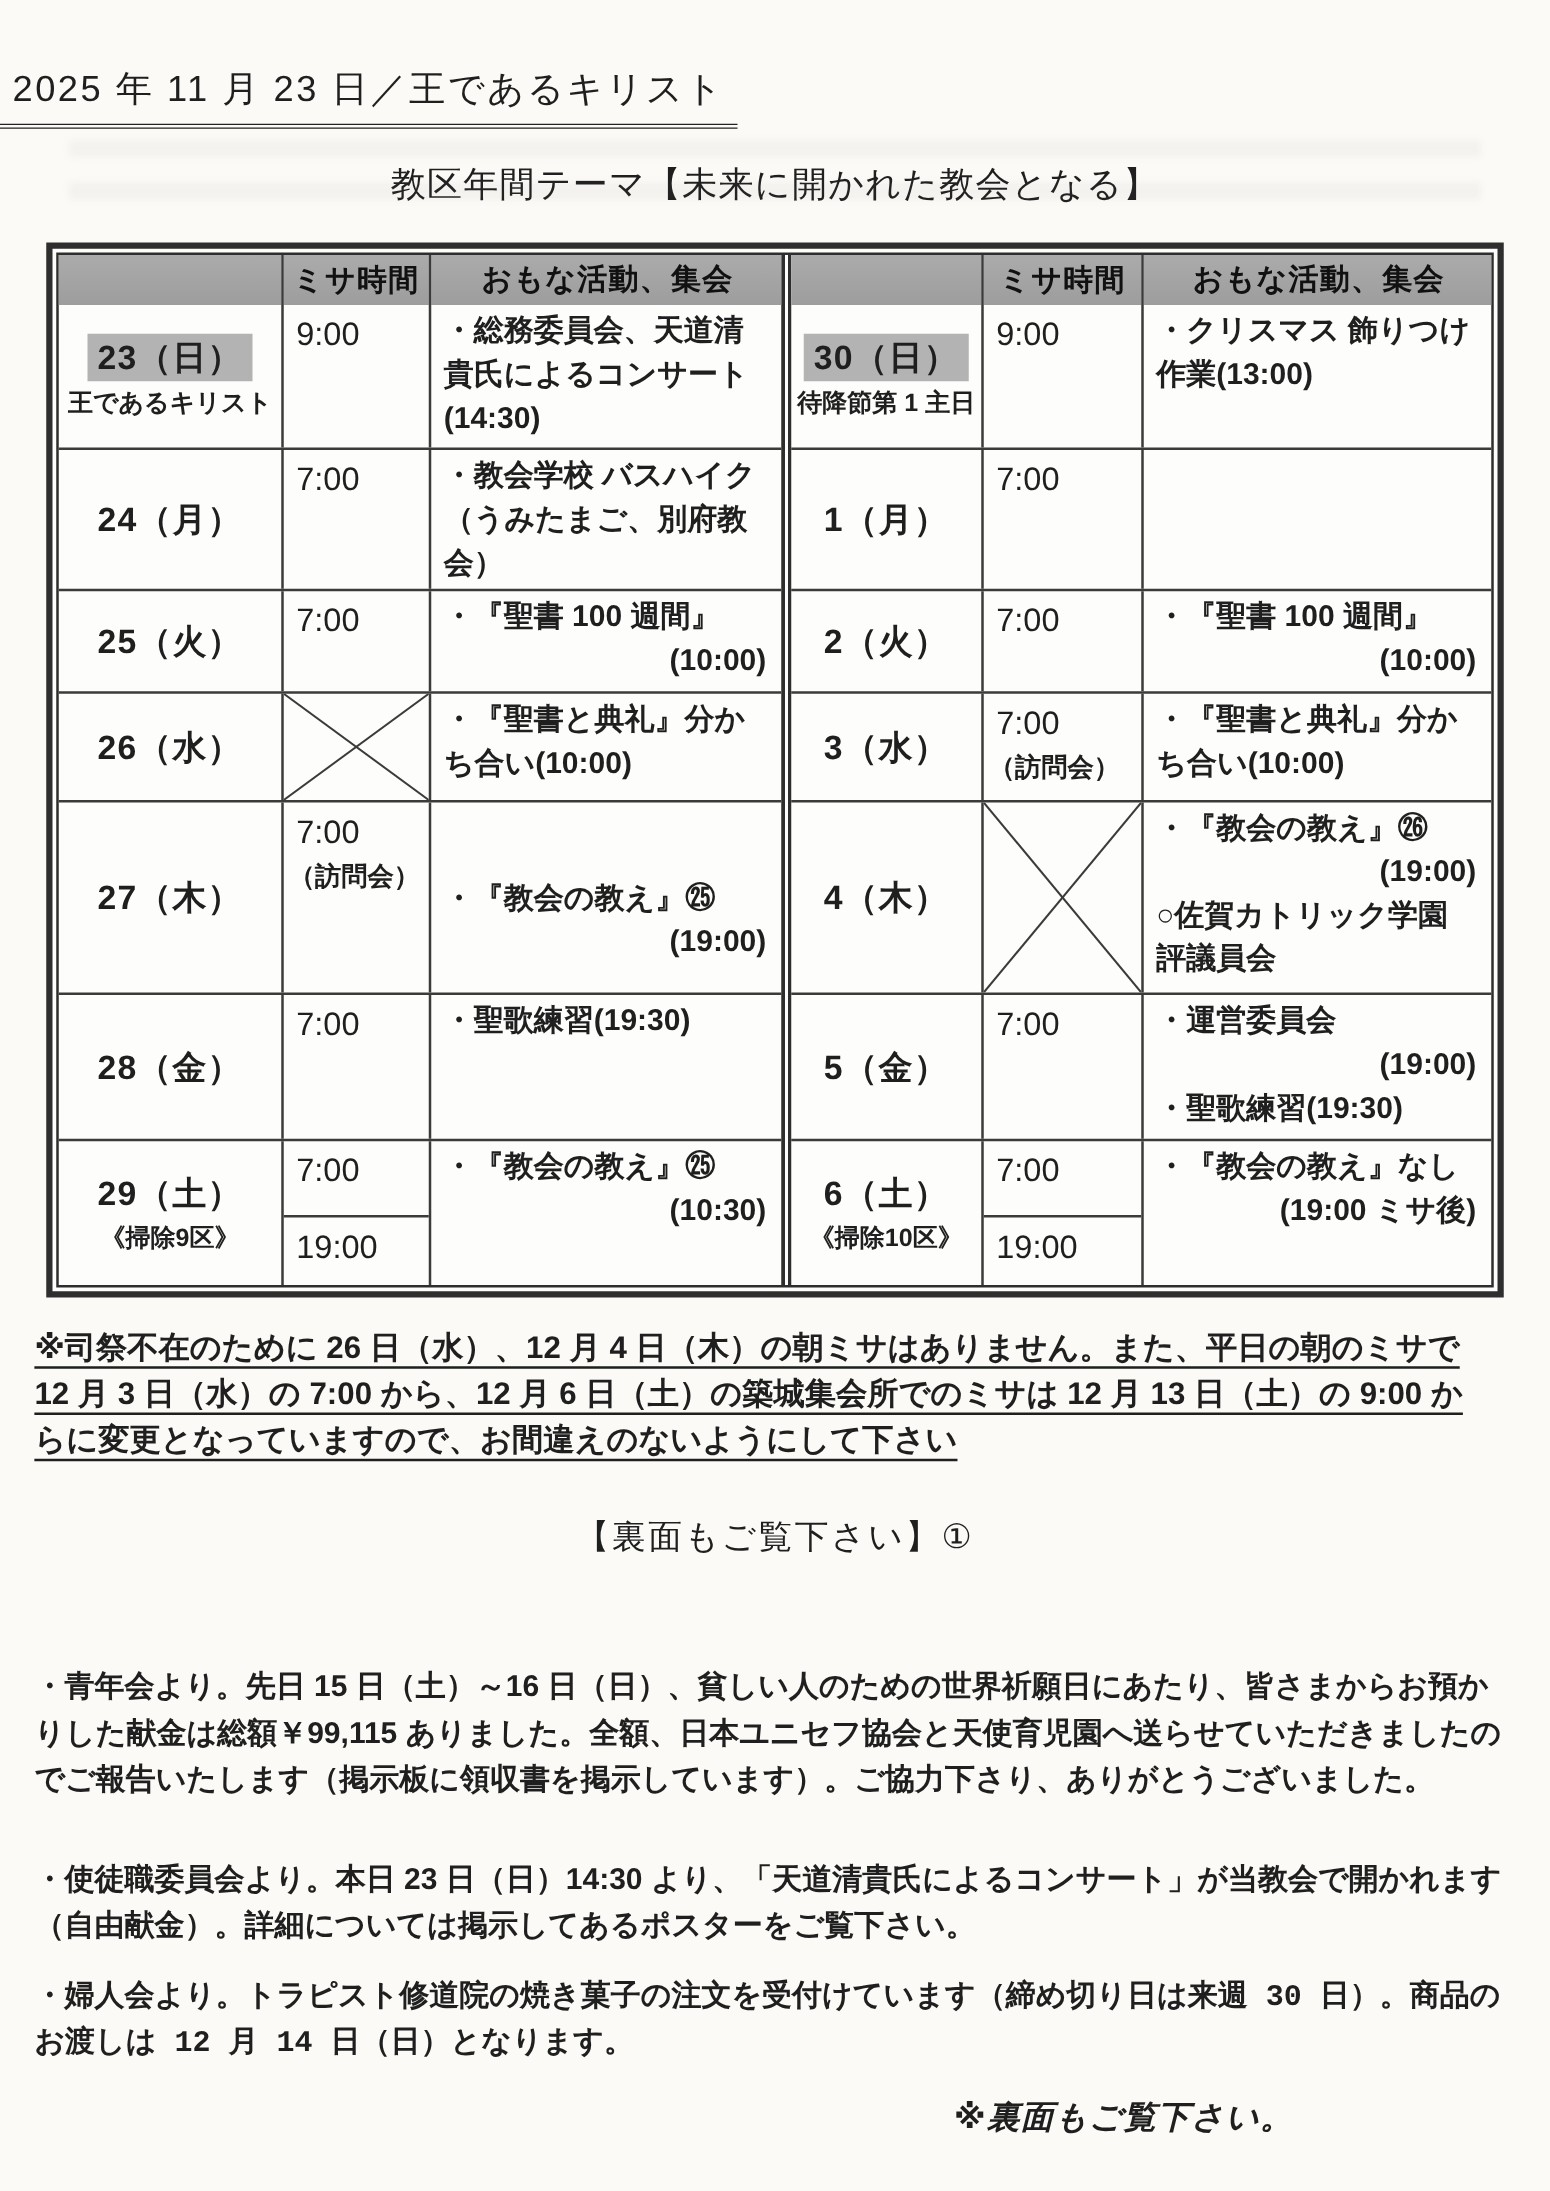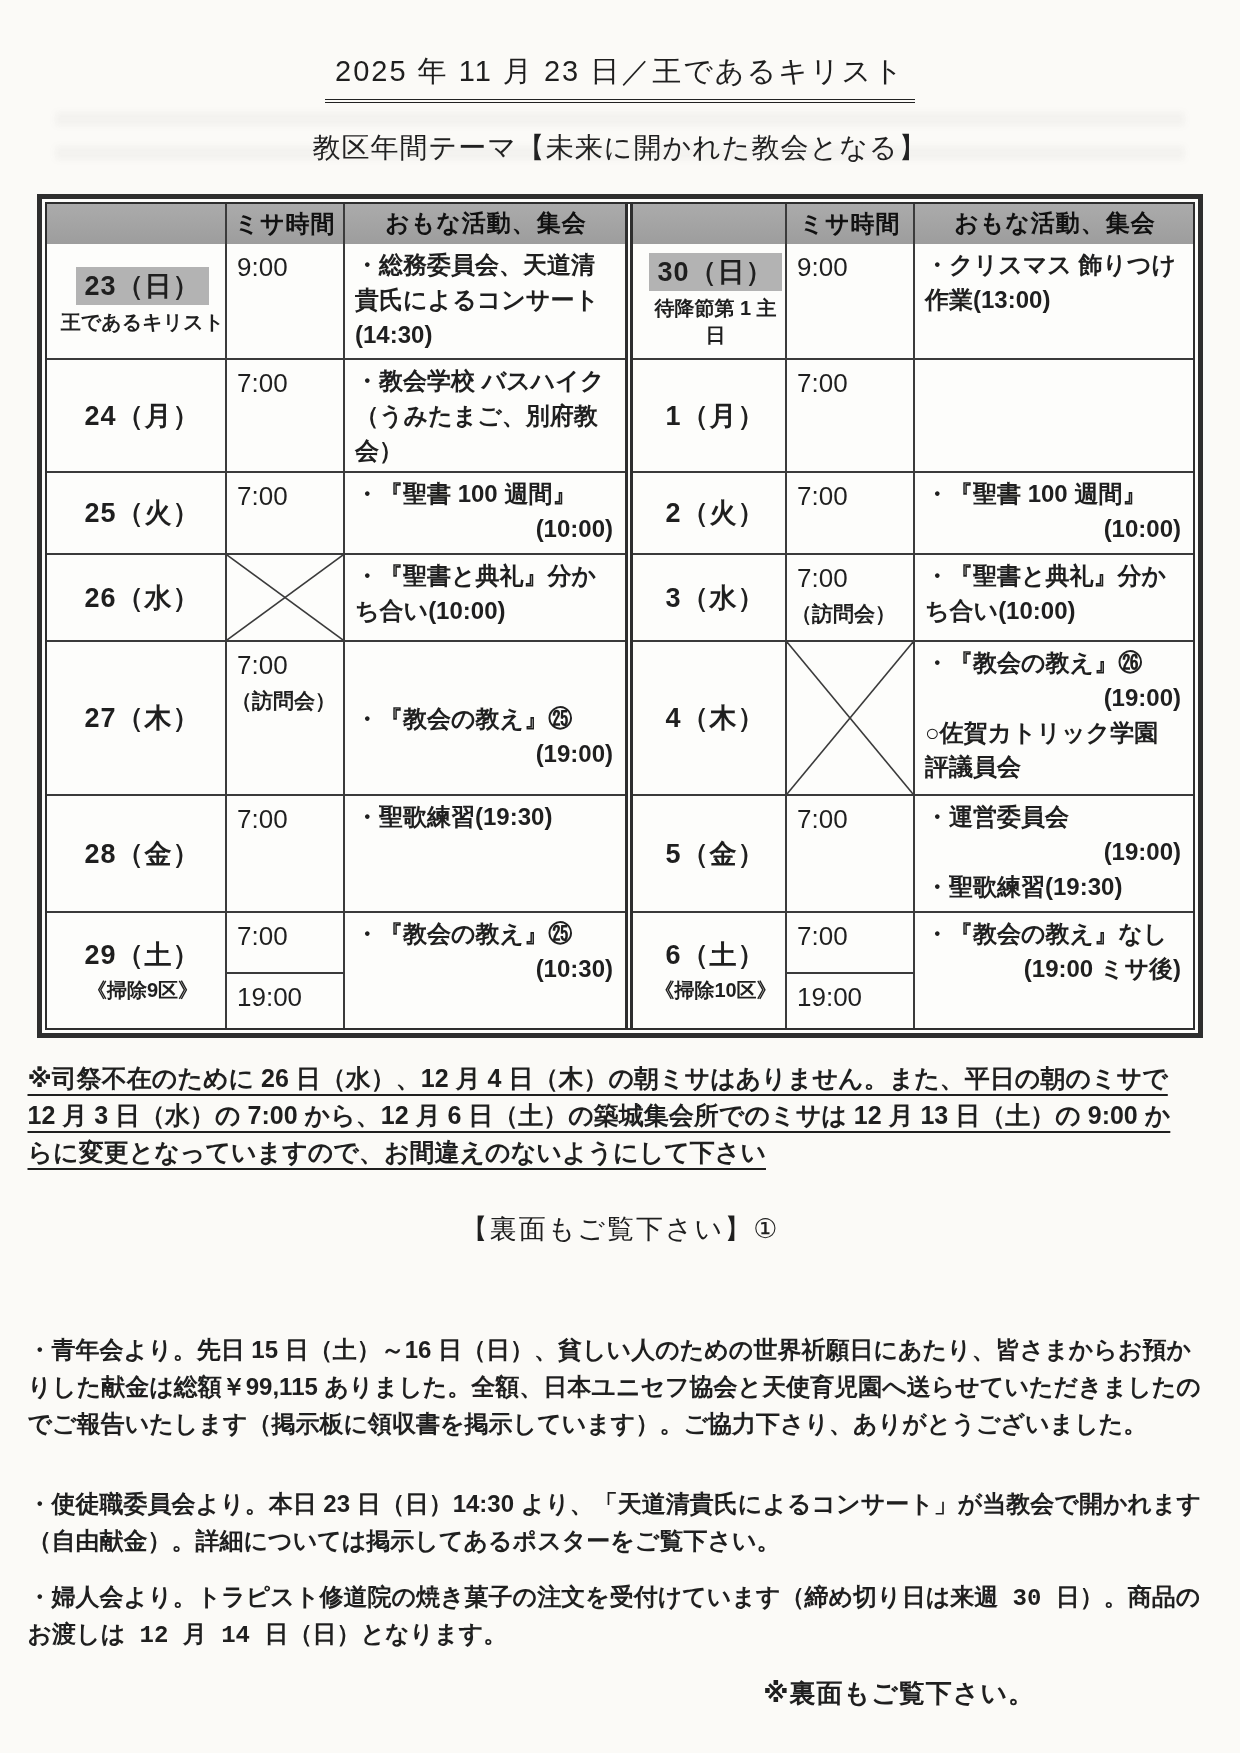--- a/index.html
+++ b/index.html
@@ -5,21 +5,21 @@
   html,body{margin:0;padding:0;}
   body{
     width:1240px;height:1753px;
     background:#fbfaf7;
     font-family:"Liberation Sans","DejaVu Sans",sans-serif;
     color:#1f1f1f;
     position:relative;
     overflow:hidden;
   }
   
-  .title-wrap{ text-align:center; margin-top:52px; }
+  .title-wrap{ margin-top:52px; }
   .page-title{
     display:inline-block;
     font-size:29px; letter-spacing:2px;
     border-bottom:4px double #222;
     padding:0 10px 7px 10px;
   }
   .theme-wrap{ text-align:center; margin-top:26px; }
   .page-theme{ display:inline-block; font-size:28px; letter-spacing:1px; }
 
   
@@ -39,21 +39,21 @@
   }
   .frame-inner{ border:2px solid #2e2e2e; display:flex; background:#fdfdfb; }
   .sched{ display:flex; flex-direction:column; }
   .sched-left{ width:578px; }
   .sched-right{ flex:1; }
   .vdivider{ width:8px; align-self:stretch;
     background:linear-gradient(90deg,#2e2e2e 0 3px,#fdfdfb 3px 5px,#2e2e2e 5px 8px); }
 
   .srow{ display:flex; border-top:2px solid #3b3b3b; }
   .srow:first-child{ border-top:none; }
-  .cell{ border-left:2px solid #3b3b3b; box-sizing:border-box; position:relative;padding-left:13px; }
+  .cell{ border-left:2px solid #3b3b3b; box-sizing:border-box; position:relative; }
   .cell:first-child{ border-left:none; }
 
   .sched-left  .c-day{ width:178px; } .sched-left  .c-time{ width:118px; }
   .sched-right .c-day{ width:152px; } .sched-right .c-time{ width:128px; }
   .c-act{ flex:1; }
 
   
   .rhh{ height:40px; }
   .rh0{ height:114px; } .rh1{ height:111px; } .rh2{ height:80px; }
   .rh3{ height:85px; }  .rh4{ height:152px; } .rh5{ height:115px; }
@@ -98,21 +98,21 @@
   
   .ann-head-wrap{ text-align:center; margin-top:40px; }
   .ann-head{ font-size:27px; letter-spacing:2px; }
   .ann-body{ width:1185px; margin:0 auto; }
   .ann-item{ font-size:24px; font-weight:600; line-height:1.55; margin-top:84px; }
   .ann-item.mt2{ margin-top:42px; }
   .ann-item.mt3{ margin-top:21px;font-family:Liberation Mono, monospace; }
 
   
   .footer-wrap{ text-align:right; padding-right:205px; margin-top:22px; }
-  .footer-note{ font-size:26px; font-weight:bold; letter-spacing:1px; }
+  .footer-note{ font-size:26px; font-weight:bold; letter-spacing:1px;font-style:italic; }
 </style>
 </head>
 <body>
 
 <div class="ghost g1"></div>
 <div class="ghost g2"></div>
 <div class="ghost g3"></div>
 <div class="ghost g4"></div>
 
 <div class="title-wrap">

